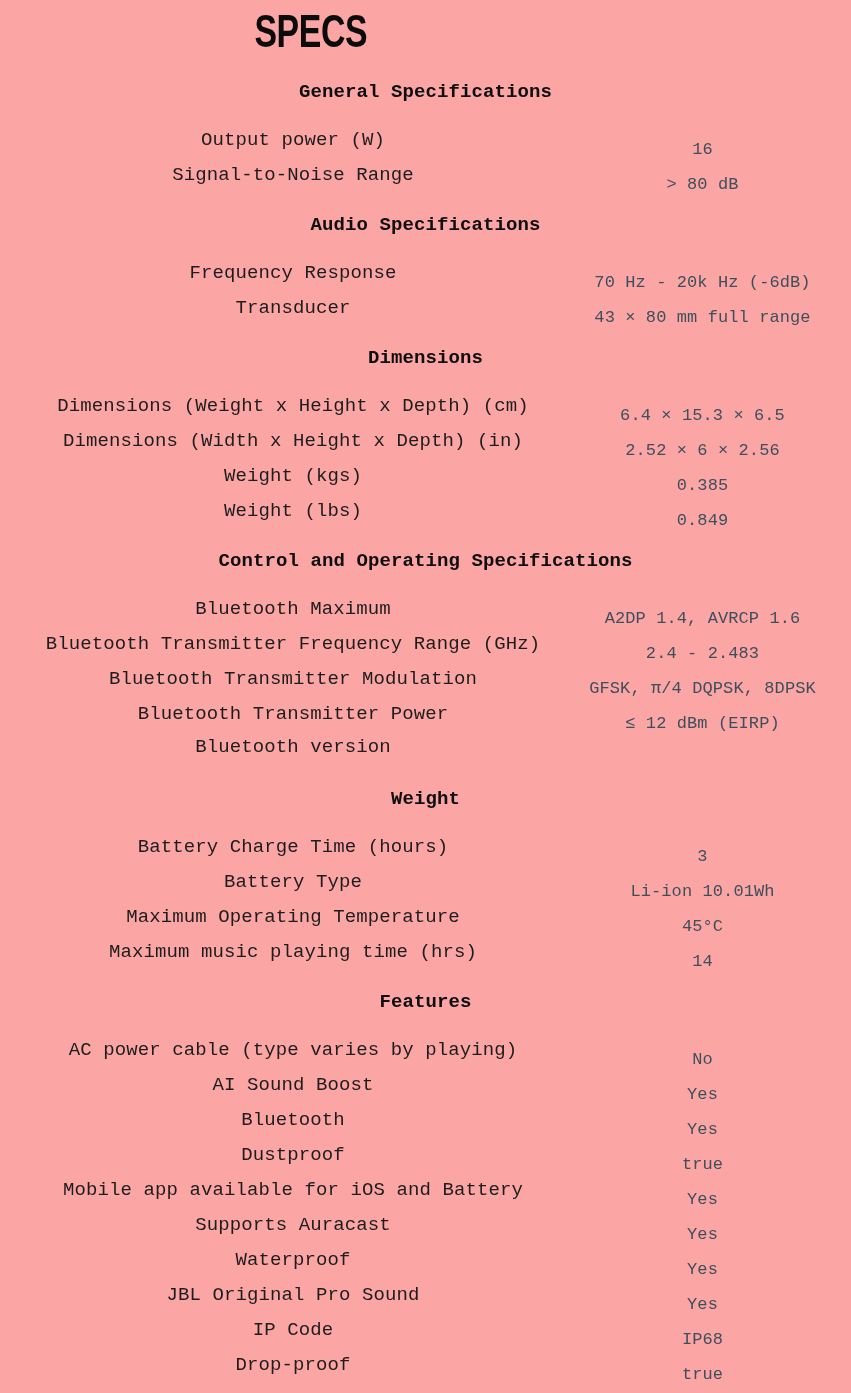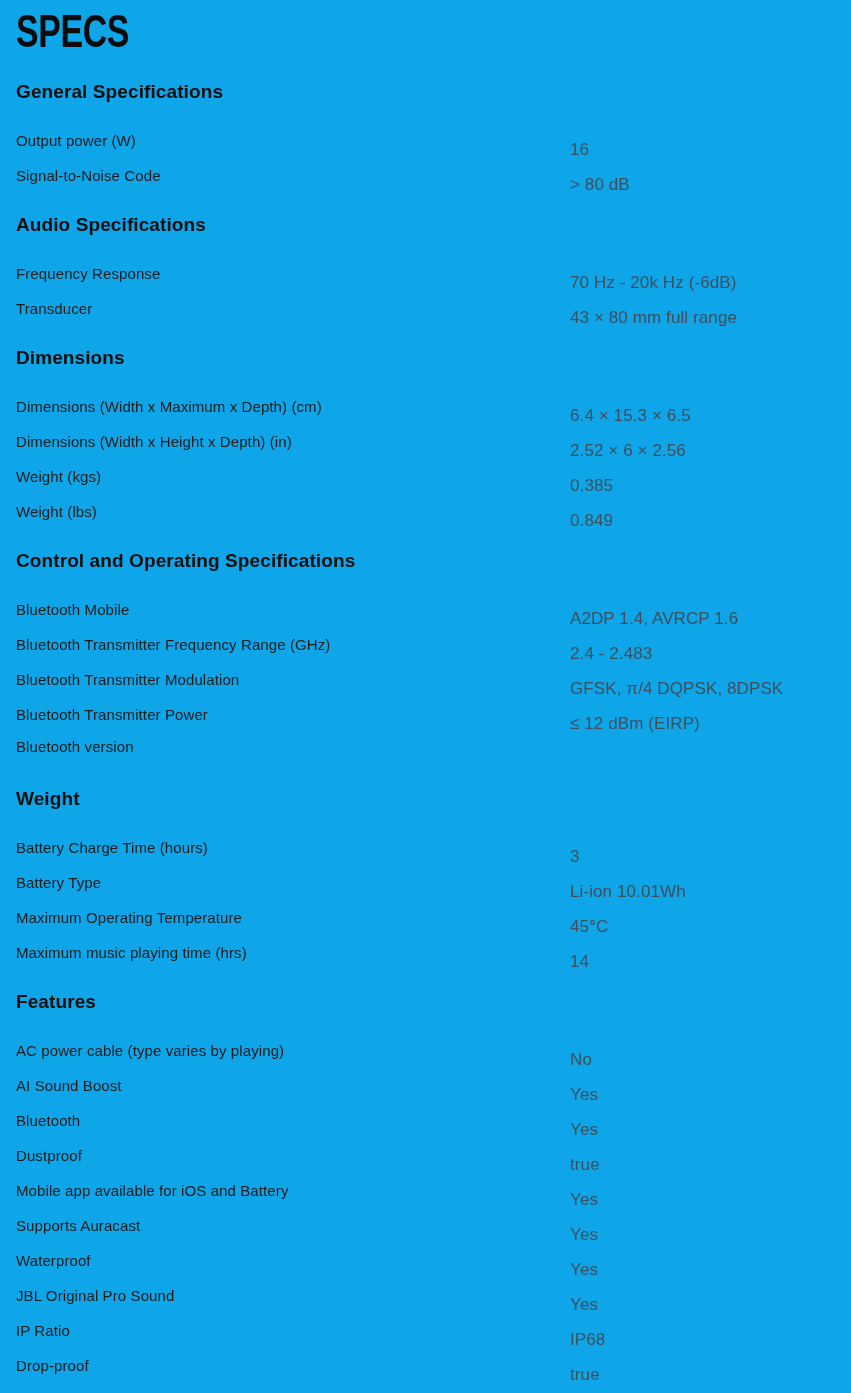--- a/index.html
+++ b/index.html
@@ -3,53 +3,54 @@
 <meta charset="utf-8">
 <style>
   * { margin: 0; padding: 0; box-sizing: border-box; }
   html, body {
     background: #ffffff;
     font-family: "Liberation Sans", sans-serif;
   }
   .page {
     width: 851px;
     height: 1393px;
-    background: #0ea5e9;
+    background: #fca5a5;
     padding: 10px 16px 0 16px;
     overflow: hidden;
+    text-align: center;
   }
   .page-title {
     font-size: 47px;
     font-weight: 700;
     color: #0c0c0c;
     letter-spacing: -0.5px;
     transform: scaleX(0.72);
     transform-origin: left center;
     line-height: 42px;
     margin-bottom: 28px;
     white-space: nowrap;
   }
-  .section { margin-top: 23px; }
+  .section { margin-top: 23px; font-family: Liberation Mono, monospace; }
   .section:first-of-type { margin-top: 0; }
   .section-title {
     font-size: 19px;
     font-weight: 700;
     color: #0e0e0e;
     line-height: 24px;
     letter-spacing: 0.1px;
     margin-bottom: 16px;
   }
   .spec-row {
     display: grid;
     grid-template-columns: 554px 1fr;
     height: 35px;
     align-items: center;
   }
   .spec-label {
-    font-size: 15px;
+    font-size: 19px;
     color: #1d1d1d;
     letter-spacing: 0.1px;
     white-space: nowrap;
   }
   .spec-value {
     font-size: 17px;
     color: #3e4f5c;
     letter-spacing: 0.1px;
     white-space: nowrap;
     margin-top: 20px;
@@ -61,61 +62,61 @@
 <div class="page">
   <h1 class="page-title">SPECS</h1>
 
   <div class="section">
     <h2 class="section-title">General Specifications</h2>
     <div class="spec-row">
       <div class="spec-label">Output power (W)</div>
       <div class="spec-value">16</div>
     </div>
     <div class="spec-row">
-      <div class="spec-label">Signal-to-Noise Code</div>
+      <div class="spec-label">Signal-to-Noise Range</div>
       <div class="spec-value">&gt; 80 dB</div>
     </div>
   </div>
 
   <div class="section">
     <h2 class="section-title">Audio Specifications</h2>
     <div class="spec-row">
       <div class="spec-label">Frequency Response</div>
       <div class="spec-value">70 Hz - 20k Hz (-6dB)</div>
     </div>
     <div class="spec-row">
       <div class="spec-label">Transducer</div>
       <div class="spec-value">43 × 80 mm full range</div>
     </div>
   </div>
 
   <div class="section">
     <h2 class="section-title">Dimensions</h2>
     <div class="spec-row">
-      <div class="spec-label">Dimensions (Width x Maximum x Depth) (cm)</div>
+      <div class="spec-label">Dimensions (Weight x Height x Depth) (cm)</div>
       <div class="spec-value">6.4 × 15.3 × 6.5</div>
     </div>
     <div class="spec-row">
       <div class="spec-label">Dimensions (Width x Height x Depth) (in)</div>
       <div class="spec-value">2.52 × 6 × 2.56</div>
     </div>
     <div class="spec-row">
       <div class="spec-label">Weight (kgs)</div>
       <div class="spec-value">0.385</div>
     </div>
     <div class="spec-row">
       <div class="spec-label">Weight (lbs)</div>
       <div class="spec-value">0.849</div>
     </div>
   </div>
 
   <div class="section">
     <h2 class="section-title">Control and Operating Specifications</h2>
     <div class="spec-row">
-      <div class="spec-label">Bluetooth Mobile</div>
+      <div class="spec-label">Bluetooth Maximum</div>
       <div class="spec-value">A2DP 1.4, AVRCP 1.6</div>
     </div>
     <div class="spec-row">
       <div class="spec-label">Bluetooth Transmitter Frequency Range (GHz)</div>
       <div class="spec-value">2.4 - 2.483</div>
     </div>
     <div class="spec-row">
       <div class="spec-label">Bluetooth Transmitter Modulation</div>
       <div class="spec-value">GFSK, π/4 DQPSK, 8DPSK</div>
     </div>
@@ -176,21 +177,21 @@
     </div>
     <div class="spec-row">
       <div class="spec-label">Waterproof</div>
       <div class="spec-value">Yes</div>
     </div>
     <div class="spec-row">
       <div class="spec-label">JBL Original Pro Sound</div>
       <div class="spec-value">Yes</div>
     </div>
     <div class="spec-row">
-      <div class="spec-label">IP Ratio</div>
+      <div class="spec-label">IP Code</div>
       <div class="spec-value">IP68</div>
     </div>
     <div class="spec-row">
       <div class="spec-label">Drop-proof</div>
       <div class="spec-value">true</div>
     </div>
   </div>
 </div>
 
 </body></html>

